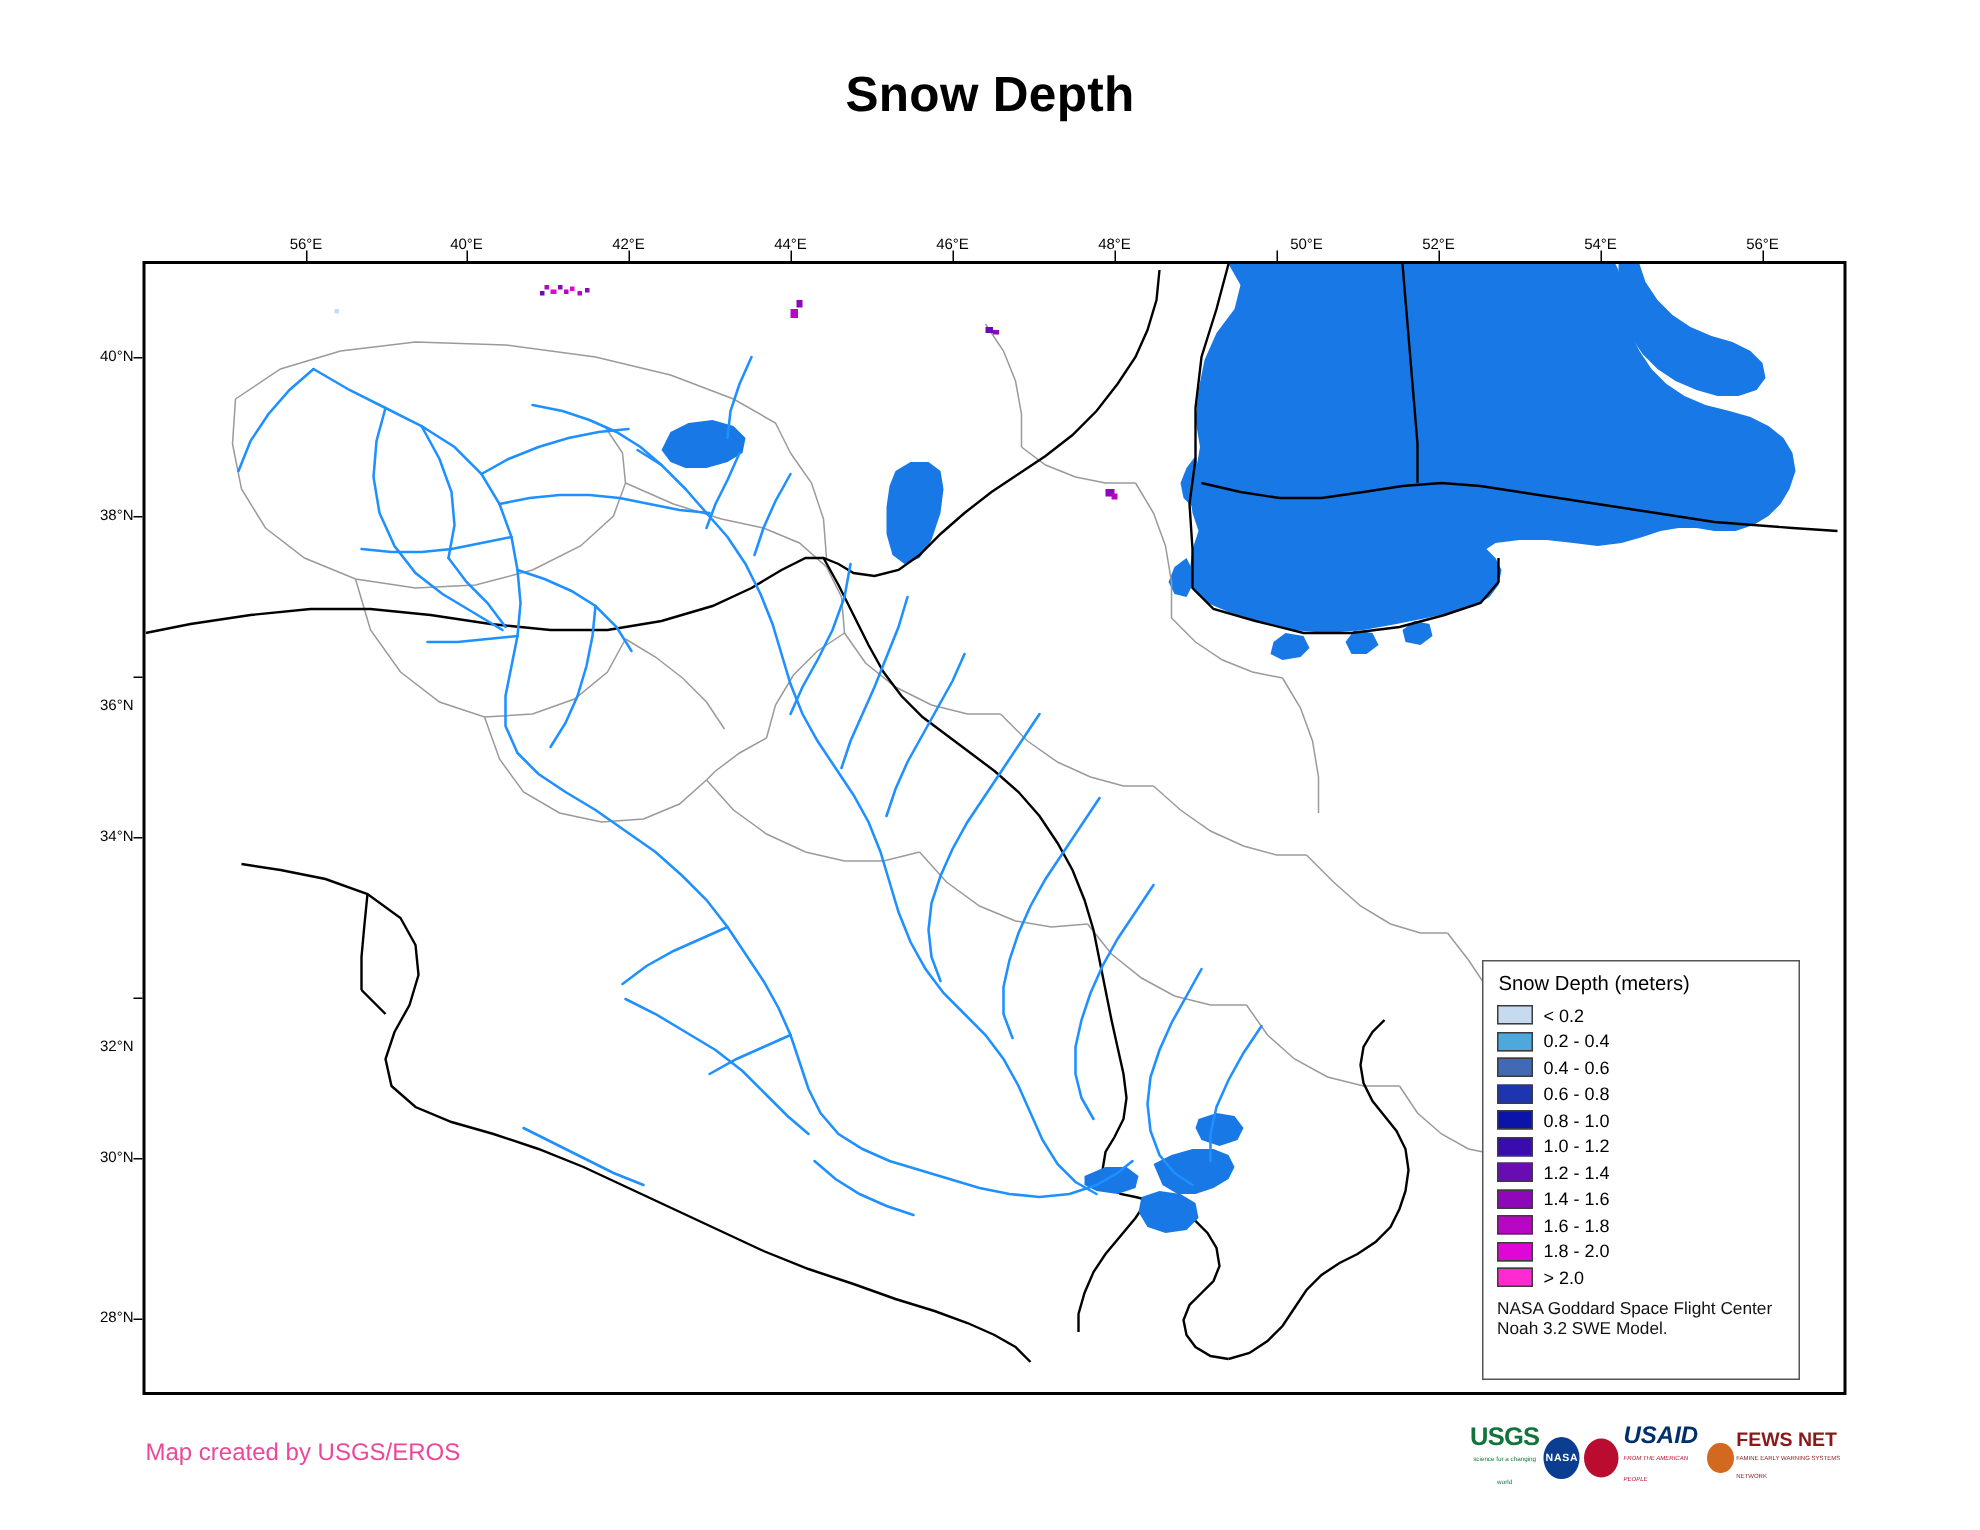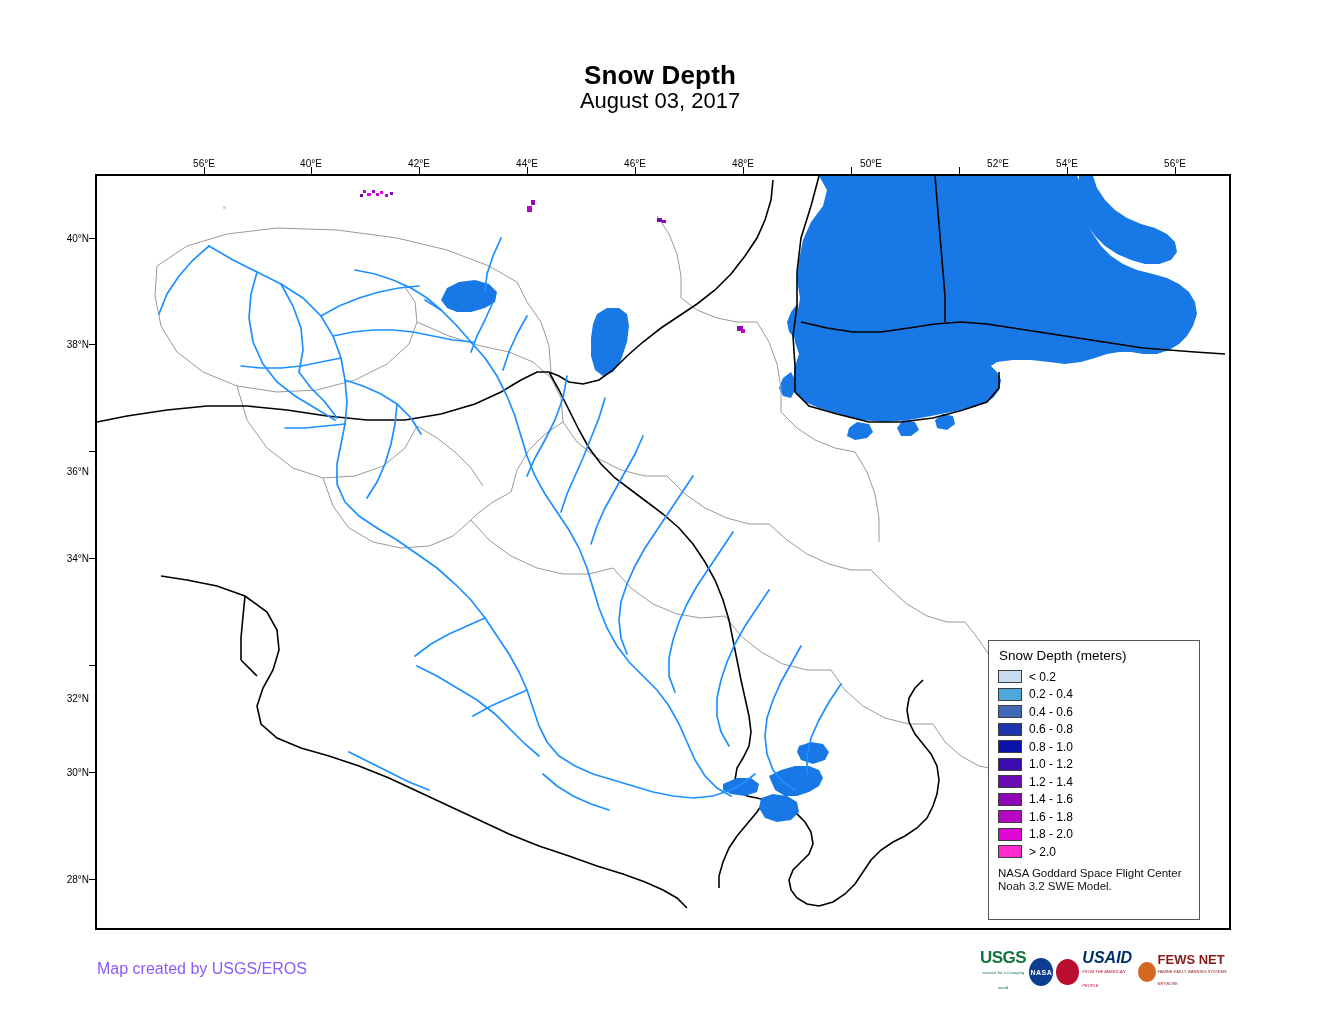--- a/index.html
+++ b/index.html
@@ -22,24 +22,23 @@
     height: 1020px;
   }
 
   
   .title {
     position: absolute;
     left: 0;
     top: 44px;
     width: 1320px;
     text-align: center;
-    font-size: 26px;
+    font-size: 33px;
     font-weight: bold;
     letter-spacing: 0.2px;
-    margin-top: 16px;
   }
   .subtitle {
     position: absolute;
     left: 0;
     top: 88px;
     width: 1320px;
     text-align: center;
     font-size: 22px;
     font-weight: normal;
   }
@@ -116,21 +115,21 @@
     line-height: 13.5px;
     color: #111;
   }
 
   
   #credit {
     position: absolute;
     left: 97px;
     top: 960px;
     font-size: 16px;
-    color: #8b5cf6;
+    color: #ec4899;
     white-space: nowrap;
   }
   #logos {
     position: absolute;
     left: 980px;
     top: 955px;
     width: 256px;
     height: 34px;
     display: flex;
     align-items: center;
@@ -210,30 +209,29 @@
     vertical-align: middle;
     margin-right: 2px;
   }
 </style>
 </head>
 <body>
 
 <div id="page">
 
   <div class="title">Snow Depth</div>
-  <div class="subtitle">August 03, 2017</div>
 
   <div class="axis-label lon-label" style="left:204px; top:158px;">56°E</div>
   <div class="axis-label lon-label" style="left:311px; top:158px;">40°E</div>
   <div class="axis-label lon-label" style="left:419px; top:158px;">42°E</div>
   <div class="axis-label lon-label" style="left:527px; top:158px;">44°E</div>
   <div class="axis-label lon-label" style="left:635px; top:158px;">46°E</div>
   <div class="axis-label lon-label" style="left:743px; top:158px;">48°E</div>
   <div class="axis-label lon-label" style="left:851px; top:158px;padding-left:40px;">50°E</div>
-  <div class="axis-label lon-label" style="left:998px; top:158px;">52°E</div>
+  <div class="axis-label lon-label" style="left:959px; top:158px;">52°E</div>
   <div class="axis-label lon-label" style="left:1067px; top:158px;">54°E</div>
   <div class="axis-label lon-label" style="left:1175px; top:158px;">56°E</div>
 
   <div class="tick" style="left:204px; top:167px; width:1px; height:7px;"></div>
   <div class="tick" style="left:311px; top:167px; width:1px; height:7px;"></div>
   <div class="tick" style="left:419px; top:167px; width:1px; height:7px;"></div>
   <div class="tick" style="left:527px; top:167px; width:1px; height:7px;"></div>
   <div class="tick" style="left:635px; top:167px; width:1px; height:7px;"></div>
   <div class="tick" style="left:743px; top:167px; width:1px; height:7px;"></div>
   <div class="tick" style="left:851px; top:167px; width:1px; height:7px;"></div>

